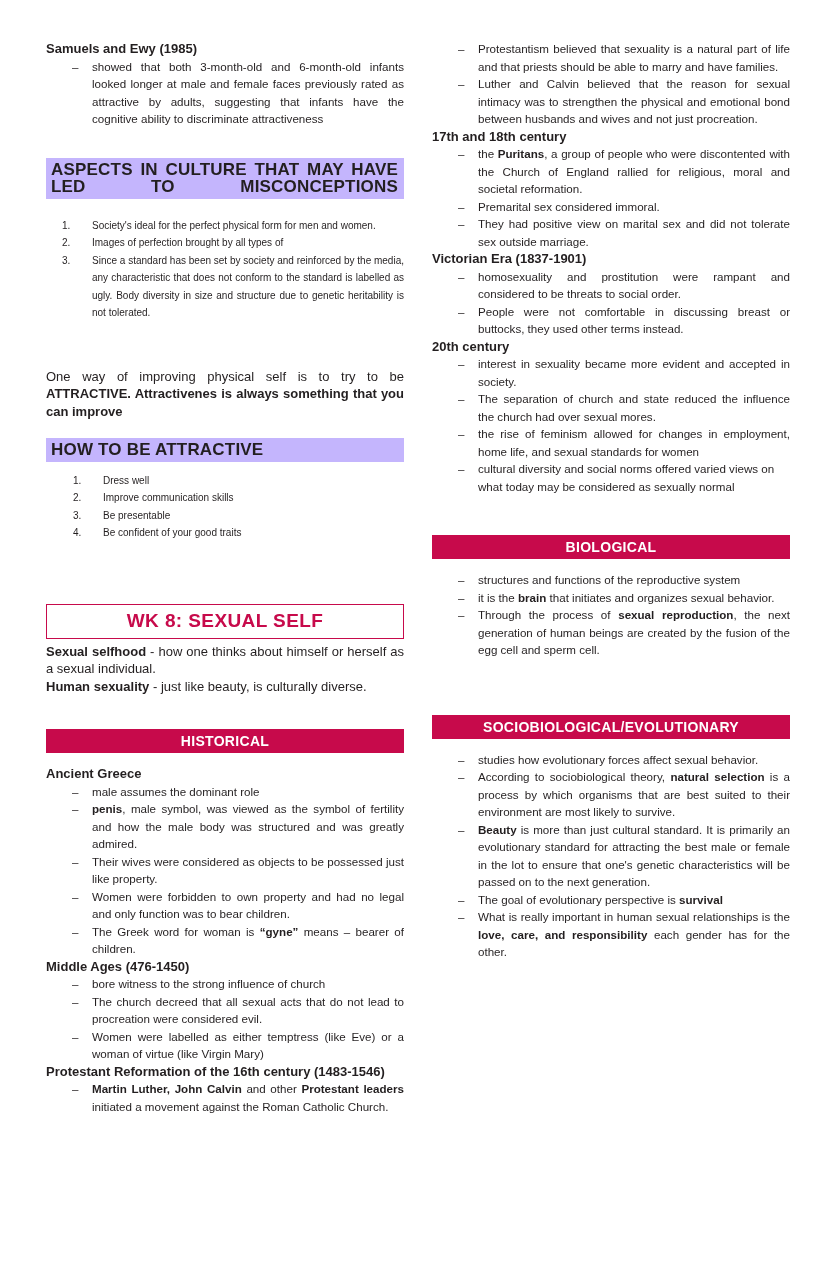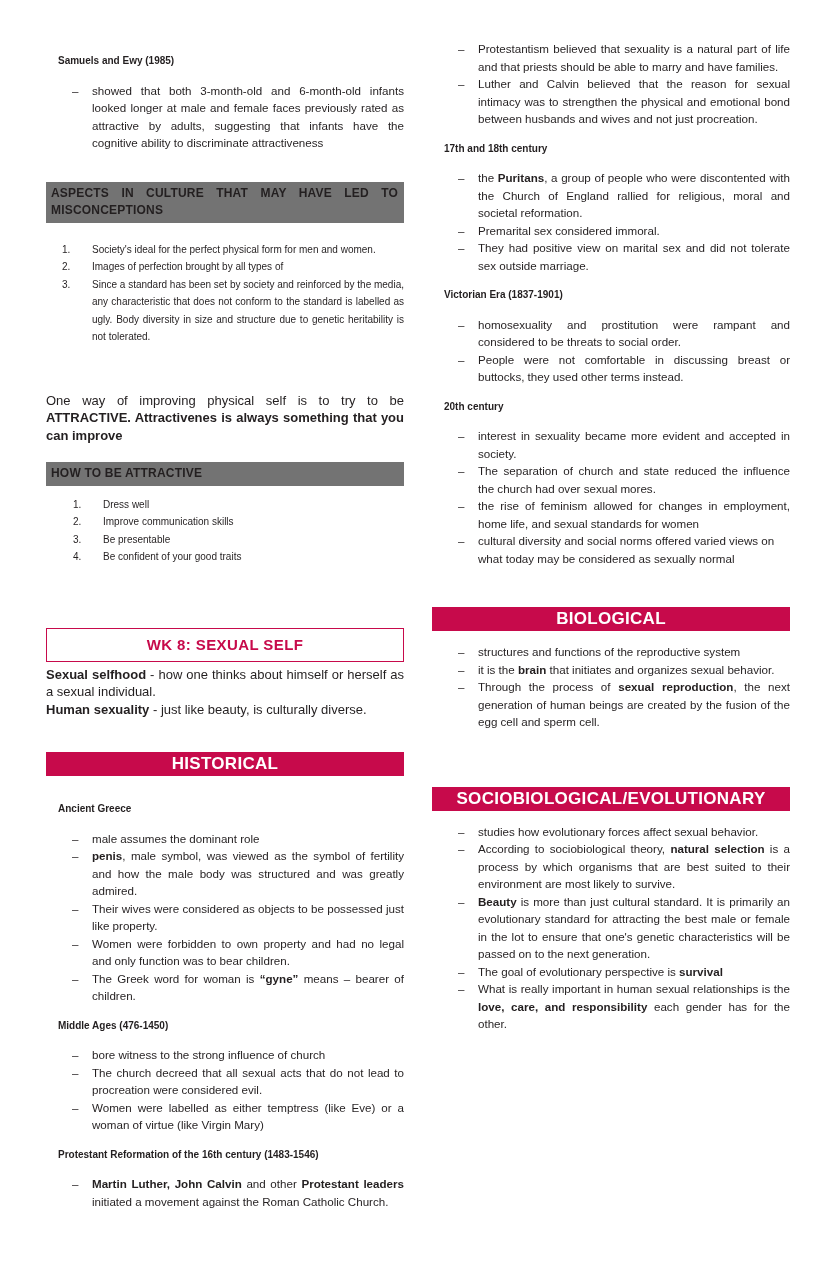--- a/index.html
+++ b/index.html
@@ -25,23 +25,23 @@
     gap: 28px;
   }
   .col {
     width: 358px;
     flex: 0 0 358px;
   }
 
   
   .h-bold {
     font-weight: bold;
-    font-size: 10px;
-    line-height: 17.5px;
-    margin: 12px;
+    font-size: 13px;
+    line-height: 17.5px;
+    margin: 0;
   }
   p.body, li.body {
     font-size: 13px;
     line-height: 17.5px;
     margin: 0;
   }
   .justify { text-align: justify; }
   b, strong { font-weight: bold; }
 
   
@@ -87,56 +87,56 @@
     content: counter(n) ".";
     position: absolute;
     left: 16px;
     top: 0;
   }
   ol.num.indent > li { padding-left: 57px; }
   ol.num.indent > li::before { left: 27px; }
 
   
   .pink-band {
-    background: #737373;
+    background: #c4b5fd;
     color: #231f20;
     font-weight: bold;
-    font-size: 12px;
+    font-size: 17px;
     line-height: 17.5px;
     padding: 3px 6px 3px 5px;
     text-align: justify;
     text-align-last: justify;
     box-sizing: border-box;
     letter-spacing: 0.2px;
   }
   .pink-band.single {
     text-align: left;
     text-align-last: left;
   }
   .red-band {
     background: #c70a4b;
     color: #ffffff;
     font-weight: bold;
-    font-size: 17px;
+    font-size: 14px;
     line-height: 16px;
     padding: 4px 6px;
     text-align: center;
     letter-spacing: 0.3px;
     box-sizing: border-box;
   }
   .title-box {
     border: 1.6px solid #c70a4b;
     padding: 6px 6px 7px 6px;
     text-align: center;
     box-sizing: border-box;
   }
   .title-box .title-text {
     color: #c70a4b;
     font-weight: bold;
-    font-size: 15px;
+    font-size: 19px;
     line-height: 19px;
     letter-spacing: 0.4px;
   }
 
   
   .sp4  { height: 4px; }
   .sp10 { height: 10px; }
   .sp12 { height: 12px; }
   .sp18 { height: 18px; }
   .sp30 { height: 30px; }

